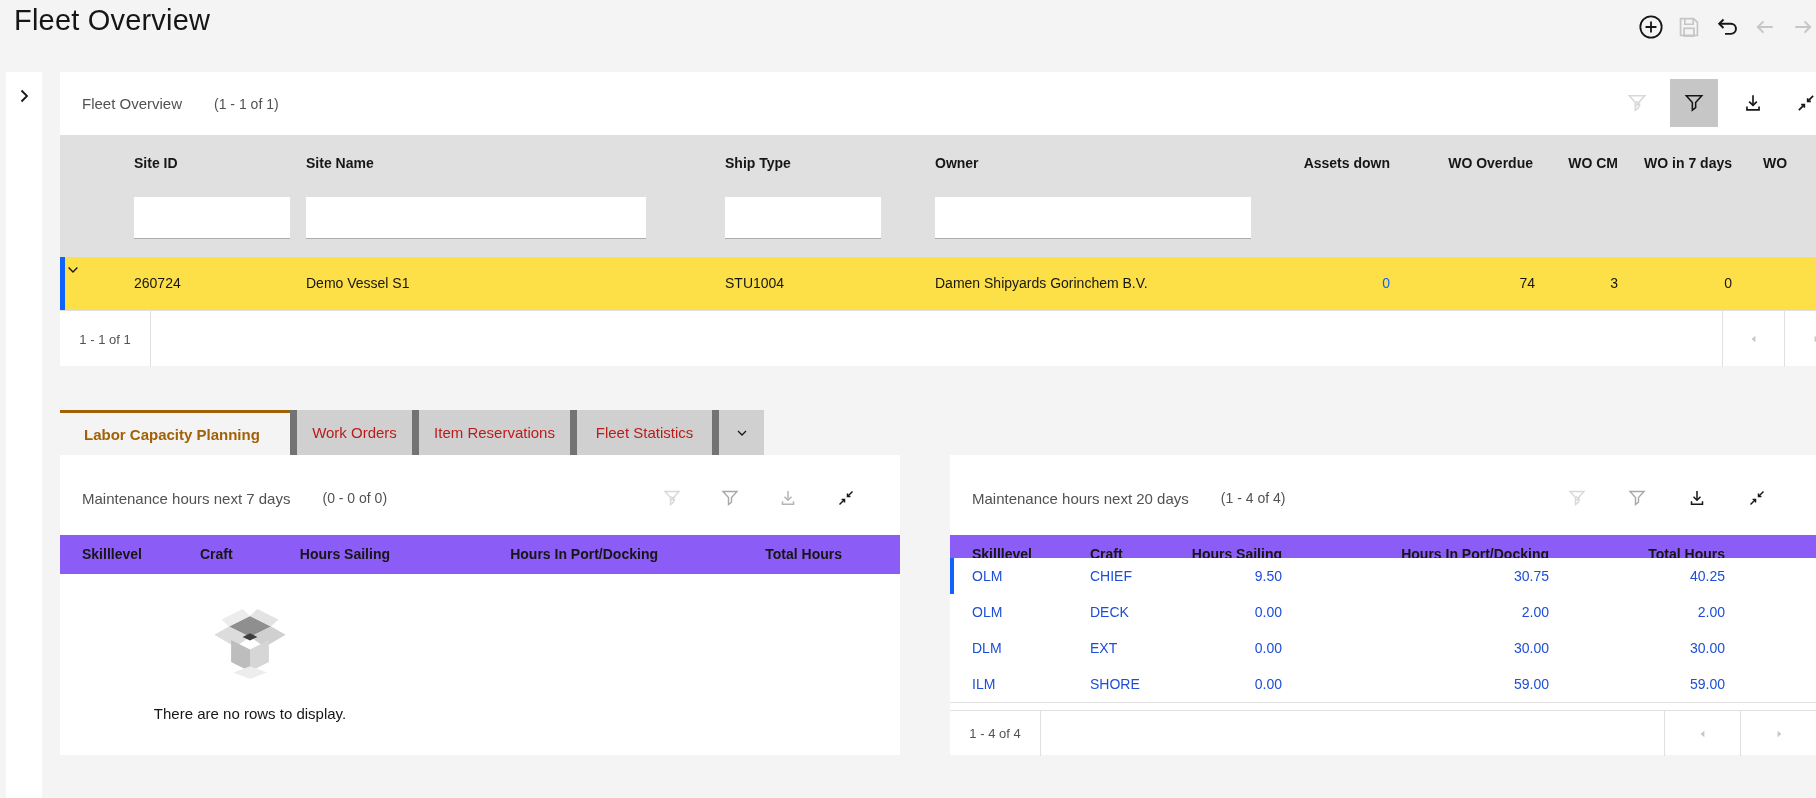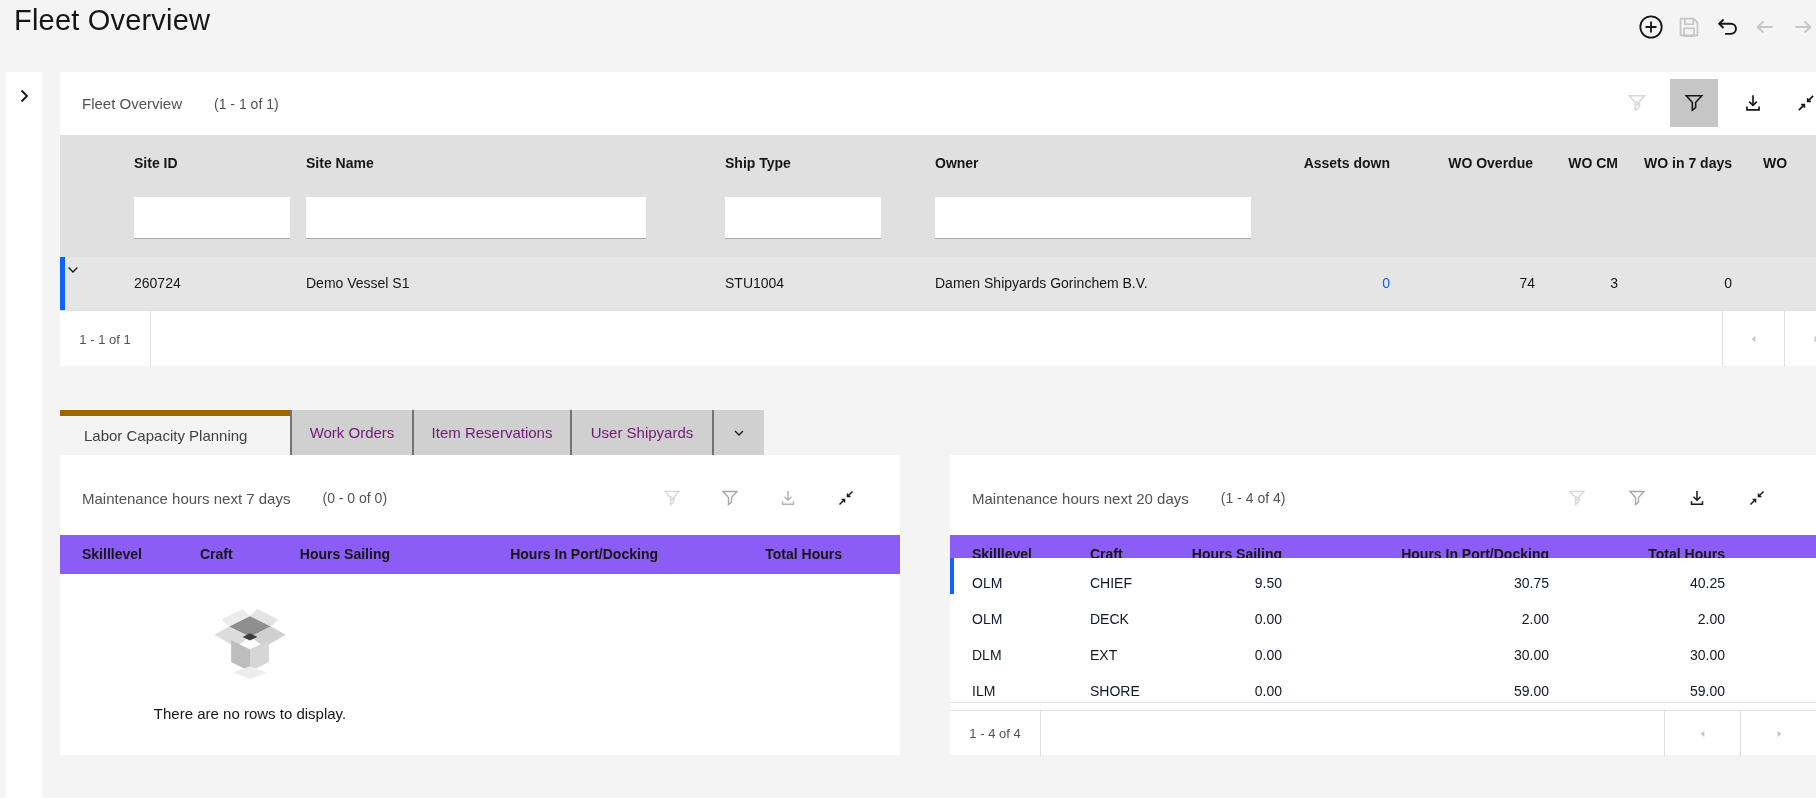--- a/index.html
+++ b/index.html
@@ -30,60 +30,60 @@
 
   #f-band{left:0;top:63px;width:1756px;height:122px;background:#e0e0e0;}
   .fh{position:absolute;top:20px;font-size:14px;font-weight:bold;color:#161616;white-space:nowrap;}
   #fh-siteid{left:74px;} #fh-sitename{left:246px;} #fh-shiptype{left:665px;} #fh-owner{left:875px;}
   #fh-assets{right:426px;} #fh-overdue{right:283px;} #fh-cm{right:198px;} #fh-7d{right:84px;} #fh-wo{left:1703px;}
   .f-input{position:absolute;top:62px;height:42px;background:#ffffff;border:none;border-bottom:1px solid #ababab;
     padding:0 12px;font-size:14px;font-family:"Liberation Sans",sans-serif;box-sizing:border-box;outline:none;}
   #fi-siteid{left:74px;width:156px;} #fi-sitename{left:246px;width:340px;}
   #fi-shiptype{left:665px;width:156px;} #fi-owner{left:875px;width:316px;}
 
-  #f-row{left:0;top:185px;width:1756px;height:53px;background:#e5e5e5;border-bottom:1px solid #e0e0e0;}
+  #f-row{left:0;top:185px;width:1756px;height:53px;background:#fde047;border-bottom:1px solid #e0e0e0;}
   #f-rowbar{left:0;top:0;width:5px;height:53px;background:#0f62fe;}
   .fcell{position:absolute;top:18px;font-size:14px;color:#161616;white-space:nowrap;}
   #f-expand{left:26px;top:14px;width:26px;height:26px;display:flex;align-items:center;justify-content:center;cursor:pointer;}
   #fc-siteid{left:74px;} #fc-sitename{left:246px;} #fc-shiptype{left:665px;} #fc-owner{left:875px;}
   #fc-assets{right:426px;color:#0f62fe;cursor:pointer;}
   #fc-overdue{right:281px;} #fc-cm{right:198px;} #fc-7d{right:84px;}
 
   #f-pag{left:0;top:238px;width:1756px;height:56px;border-top:1px solid #e0e0e0;}
   .pag-range{position:absolute;left:0;top:0;height:100%;width:90px;border-right:1px solid #e0e0e0;
     display:flex;align-items:center;justify-content:center;font-size:13px;color:#525252;}
   .pag-cell{position:absolute;top:0;height:100%;border-left:1px solid #e0e0e0;
     display:flex;align-items:center;justify-content:center;cursor:pointer;}
   #f-prev{left:1662px;width:62px;} #f-next{left:1724px;width:62px;}
 
   
   #tabs{left:60px;top:410px;height:45px;display:flex;}
   .tab{box-sizing:border-box;height:45px;display:flex;align-items:center;justify-content:center;
-    font-size:15px;color:#701a75;background:#d0d0d0;border-left:2px solid #737373;cursor:pointer;white-space:nowrap;}
-  #tab-active{width:230px;background:#f4f4f4;border-left:none;border-top:6px solid #a16207;
-    font-weight:normal;color:#404040;justify-content:flex-start;padding-left:24px;box-sizing:border-box;cursor:pointer;}
+    font-size:15px;color:#b91c1c;background:#d0d0d0;border-left:7px solid #737373;cursor:pointer;white-space:nowrap;}
+  #tab-active{width:230px;background:#f4f4f4;border-left:none;border-top:3px solid #a16207;
+    font-weight:bold;color:#a16207;justify-content:flex-start;padding-left:24px;box-sizing:border-box;cursor:pointer;}
   #tab-wo{width:122px;} #tab-ir{width:158px;} #tab-us{width:142px;} #tab-more{width:52px;}
 
   
   #p7{left:60px;top:455px;width:840px;height:300px;background:#ffffff;}
   #p30{left:950px;top:455px;width:866px;height:300px;background:#ffffff;}
   .phead{position:relative;height:64px;display:flex;align-items:center;padding-left:22px;margin-top:11px;}
   .ptool{position:absolute;top:12px;width:40px;height:40px;display:flex;align-items:center;justify-content:center;cursor:pointer;}
   #p7-t1{left:592px;} #p7-t2{left:650px;} #p7-t3{left:708px;} #p7-t4{left:766px;}
   #p30-t1{left:607px;} #p30-t2{left:667px;} #p30-t3{left:727px;} #p30-t4{left:787px;}
 
   .pcols{position:absolute;left:0;top:80px;right:0;height:39px;background:#8b5cf6;}
   .pc{position:absolute;top:11px;font-size:14px;font-weight:bold;color:#161616;white-space:nowrap;}
   .col-skill{left:22px;} .col-craft{left:140px;}
   #p7 .col-hs{right:510px;} #p7 .col-hipd{right:242px;} #p7 .col-th{right:58px;}
   #p30 .col-hs{right:534px;} #p30 .col-hipd{right:267px;} #p30 .col-th{right:91px;}
 
   .p30-row{position:absolute;left:0;right:0;height:36px;background:#ffffff;border-bottom:1px solid #e0e0e0;}
   #r0{top:103px;} #r1{top:139px;} #r2{top:175px;} #r3{top:211px;}
-  .pcell{position:absolute;top:17px;font-size:14px;color:#0f172a;white-space:nowrap;}
+  .pcell{position:absolute;top:10px;font-size:14px;color:#1d4ed8;white-space:nowrap;}
   .selbar{position:absolute;left:0;top:0;width:4px;height:36px;background:#0f62fe;}
 
   #p30-pag{position:absolute;left:0;top:255px;right:0;height:45px;border-top:1px solid #e0e0e0;}
   #p30-prev{left:714px;width:76px;} #p30-next{left:790px;width:76px;}
 
   #p7-empty{left:60px;top:142px;width:260px;text-align:center;}
   #p7-empty-text{margin-top:24px;font-size:15px;color:#161616;}
   #empty-box{margin:0 auto;}
 </style>
 </head>
@@ -214,21 +214,21 @@
             <path d="M8 5.5 13.5 10 8 14.5z" fill="#c6c6c6"></path>
           </svg>
       </span>
     </div>
   </div>
 
   <div id="tabs" class="pa">
     <div id="tab-active" class="tab">Labor Capacity Planning</div>
     <div id="tab-wo" class="tab">Work Orders</div>
     <div id="tab-ir" class="tab">Item Reservations</div>
-    <div id="tab-us" class="tab">User Shipyards</div>
+    <div id="tab-us" class="tab">Fleet Statistics</div>
     <div id="tab-more" class="tab">
       <svg width="16" height="16" viewBox="0 0 20 20" fill="none" stroke="#161616" stroke-width="1.6">
           <path d="m5 7.5 5 5 5-5"></path>
         </svg>
     </div>
   </div>
 
   <div id="p7" class="pa">
     <div class="phead">
       <span class="panel-title">Maintenance hours next 7 days</span>

